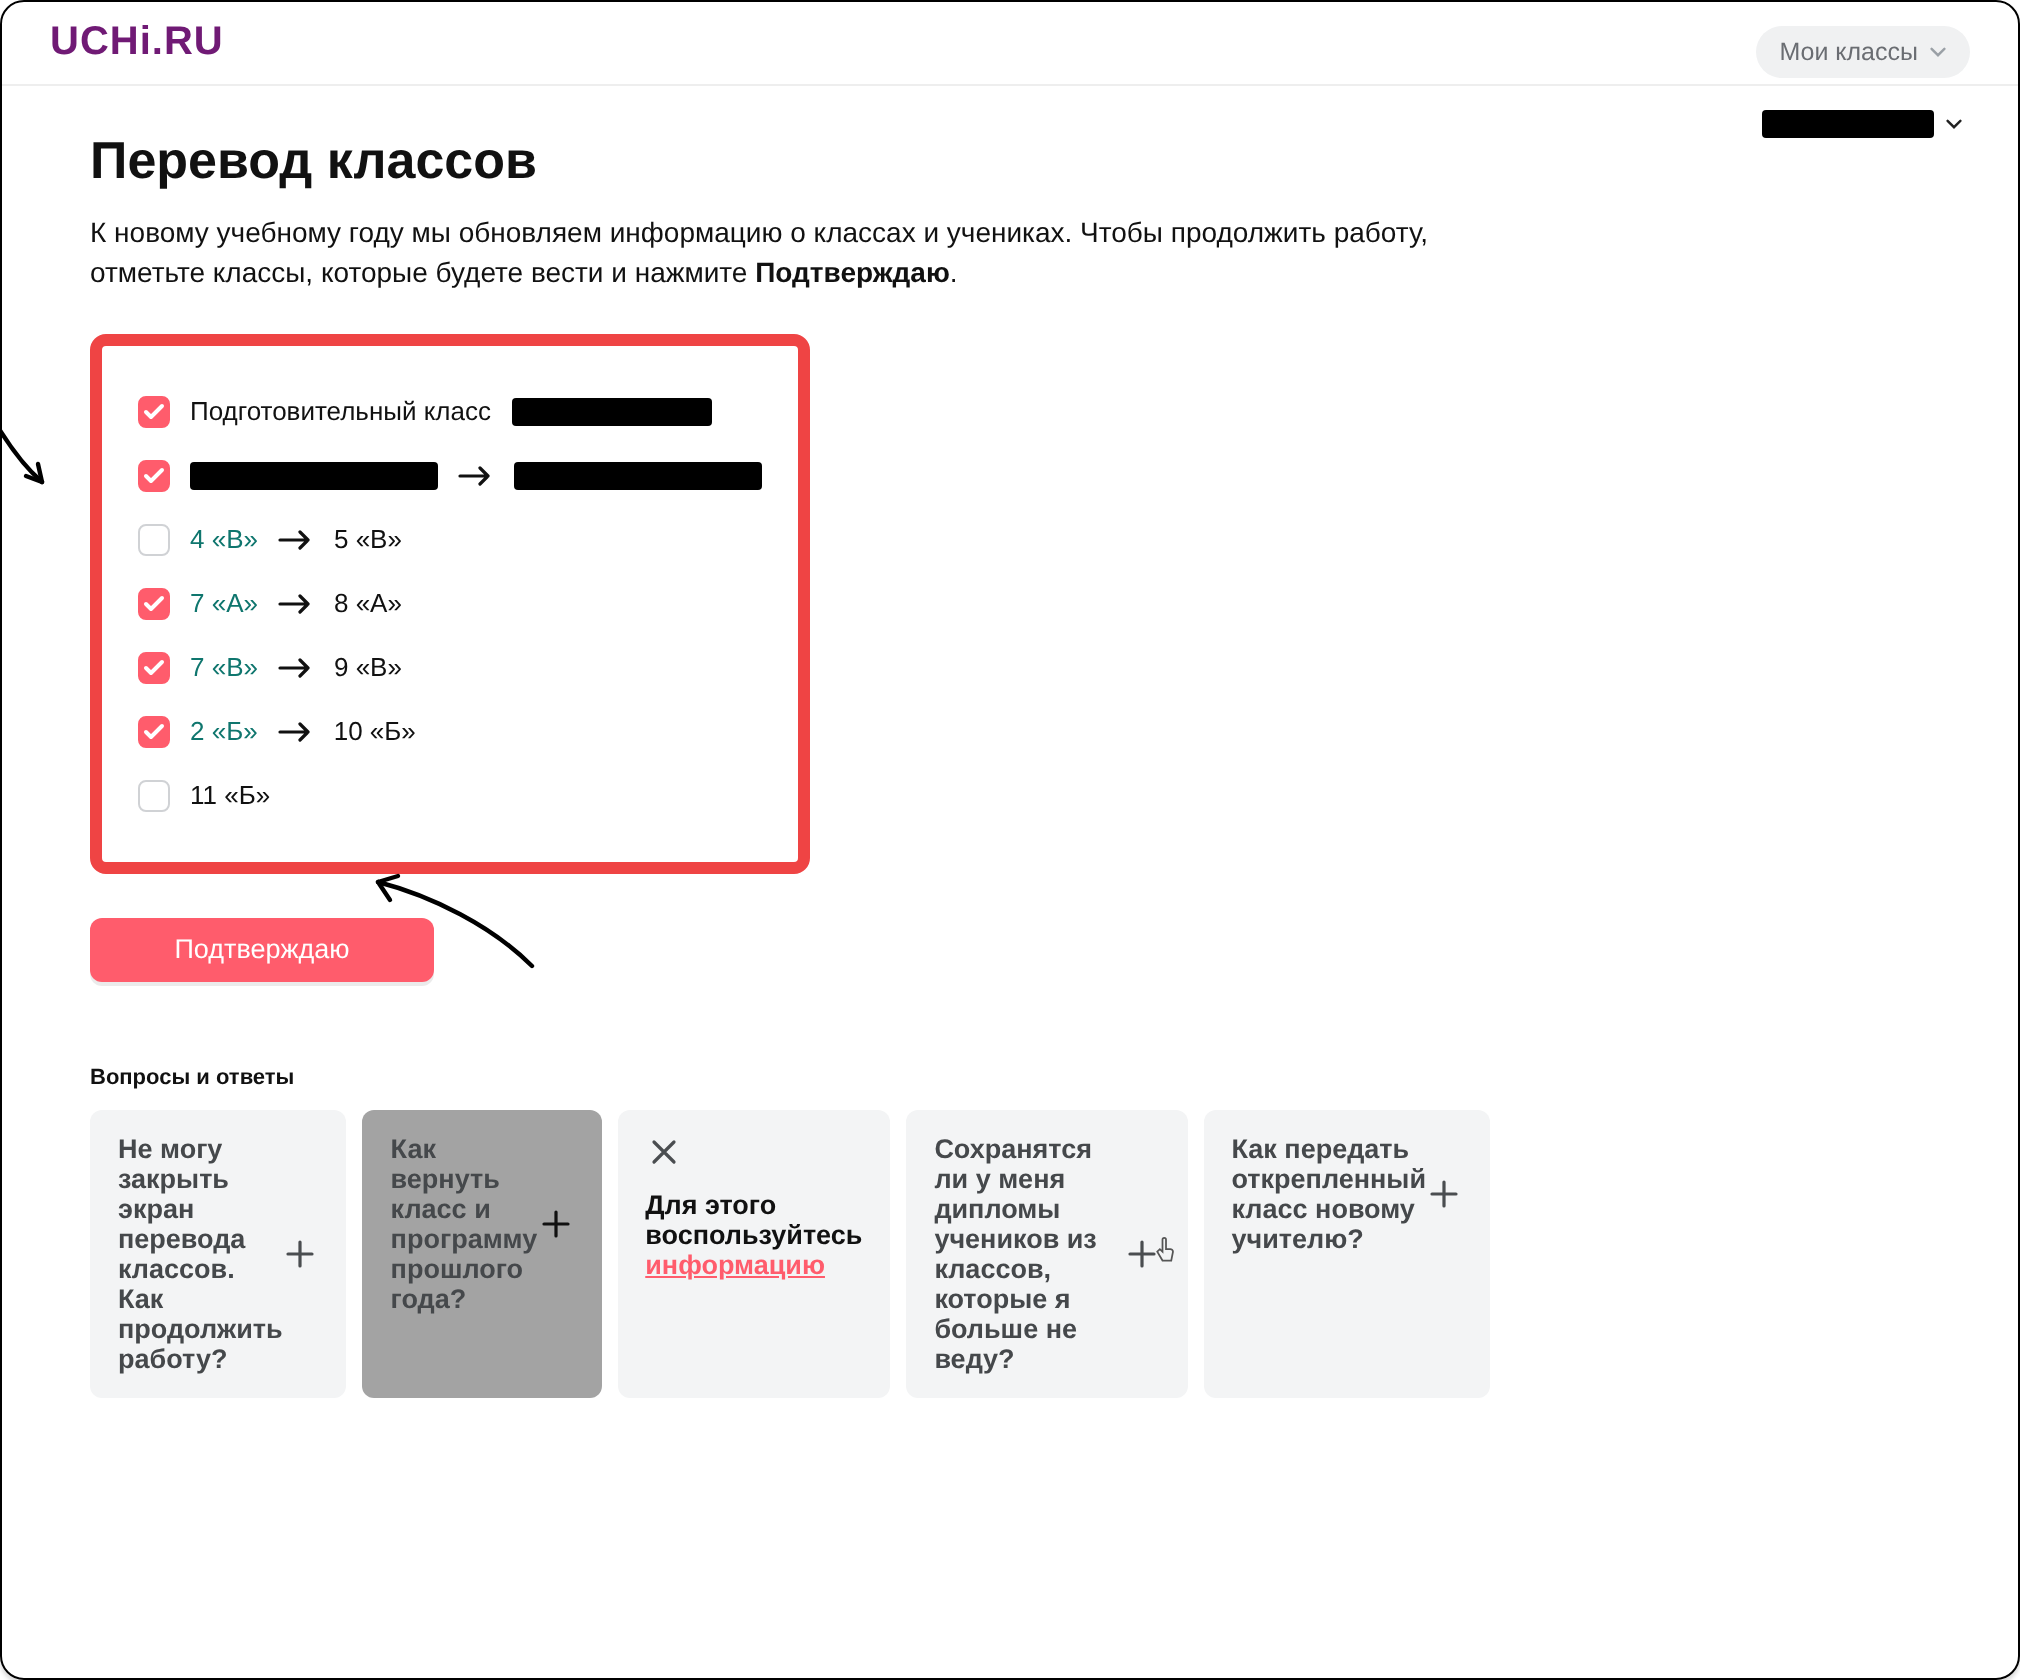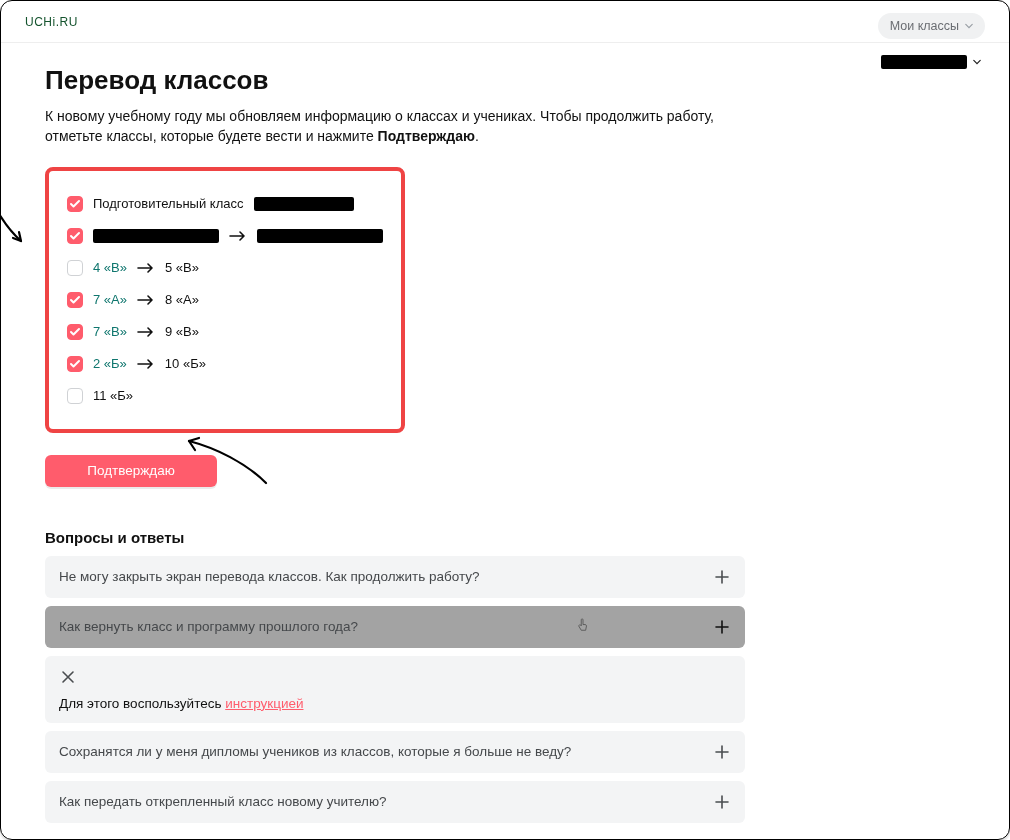--- a/index.html
+++ b/index.html
@@ -1,50 +1,50 @@
 <!DOCTYPE html>
 <html><head>
 <meta charset="utf-8">
 <style>
   * { box-sizing: border-box; margin: 0; padding: 0; }
   html, body { width: 1010px; height: 840px; font-family: -apple-system, BlinkMacSystemFont, "Segoe UI", Arial, sans-serif; background: #fff; color: #111; }
   .frame { width: 1010px; height: 840px; border: 1px solid #000; border-radius: 12px; overflow: hidden; position: relative; box-shadow: 0 2px 2px rgba(0,0,0,.15); }
   
   .header { height: 42px; display: flex; align-items: center; justify-content: space-between; padding: 0 24px; border-bottom: 1px solid #eee; }
-  .logo { color: #14532d; font-weight: 400; letter-spacing: 0.5px; font-size: 12px; }
+  .logo { color: #701a75; font-weight: 700; letter-spacing: 0.5px; font-size: 20px; }
   .header-right { display: flex; align-items: center; gap: 16px; flex-direction: column; }
   .chat-icon { width: 22px; height: 22px; display: flex; justify-content:center; align-items:center;}
   .chat-icon svg { width: 22px; height: 22px; }
   .dropdown { background: #f0f1f2; border-radius: 14px; height: 26px; display: flex; align-items: center; padding: 0 12px; gap: 6px; color: #6a6d72; font-size: 12.5px; }
   .chevron { width: 8px; height: 8px; }
   .user-box { display:flex; align-items:center; gap:6px;}
   .user-blk { width: 86px; height: 14px; background: #000; border-radius: 2px; }
   
   .page { padding: 22px 44px 30px 44px; }
   h1.title { font-size: 26px; font-weight: 700; margin-bottom: 10px; }
   .intro { font-size: 14px; line-height: 1.45; max-width: 700px; }
   .intro b { font-weight: 700; }
   
-  .card { margin-top: 20px; border: 4px solid #ef4444; border-radius: 8px; width: 360px; padding: 18px 18px 18px 18px; position: relative; }
+  .card { margin-top: 20px; border: 6px solid #ef4444; border-radius: 8px; width: 360px; padding: 18px 18px 18px 18px; position: relative; }
   .row { display: flex; align-items: center; gap: 10px; font-size: 13px; height: 30px; }
   .row + .row { margin-top: 2px; }
   .cb { width: 16px; height: 16px; border: 1.5px solid #d0d2d5; border-radius: 4px; display:flex; align-items:center; justify-content:center; flex-shrink: 0; }
   .cb.checked { background:#ff5c6c; border-color:#ff5c6c; }
   .cb.checked svg { width: 12px; height: 12px; }
   .muted { color:#0f766e; }
   .blk { background:#000; border-radius:2px; height:14px; display:inline-block; }
   .arrow { width: 18px; height: 10px; display:inline-flex; align-items:center; justify-content:center; }
   .arrow svg { width: 18px; height: 10px; }
   
   .confirm { margin-top: 22px; width: 172px; height: 32px; background:#ff5c6c; color:#fff; font-size: 13.5px; display:flex; align-items:center; justify-content:center; border-radius:6px; cursor:pointer; box-shadow: 0 2px 0 rgba(0,0,0,0.08);}
   
   .overlay-arrows { position:absolute; left:0; top:0; pointer-events:none; }
   
-  .faq-title { margin-top: 42px; font-size: 15px; font-weight: 700; margin-bottom: 10px; }
-  .faq { width: 700px; display:flex; flex-direction:column; gap:8px; }
+  .faq-title { margin-top: 42px; font-size: 11px; font-weight: 700; margin-bottom: 10px; }
+  .faq { width: 700px; display:flex; gap:8px;font-weight:bold; }
   .faq-item { background:#f3f4f5; border-radius:6px; padding: 12px 14px; display:flex; flex-direction:column; font-size:13.5px; color:#45484b; }
   .faq-head { display:flex; align-items:center; justify-content:space-between; }
   .faq-item.hover { background:#a3a3a3; }
   .faq-item .plus, .faq-item .close { width:18px; height:18px; color:#4a4d50; display:flex;align-items:center;justify-content:center;}
   .faq-item .plus svg, .faq-item .close svg { width:18px;height:18px;}
   .faq-body { margin-top: 10px; font-size: 13.5px; color:#111; }
   .faq-body a { color:#ff5c6c; text-decoration: underline; }
   .cursor { position:absolute; width:14px; height:14px; }
 </style>
 </head>
@@ -201,21 +201,21 @@
           </div>
         </div>
         <div class="faq-item">
           <div class="faq-head">
             <span class="close">
               <svg viewBox="0 0 18 18">
                 <path d="M4 4l10 10M14 4L4 14" stroke="currentColor" stroke-width="1.6" stroke-linecap="round"></path>
               </svg>
             </span>
           </div>
-          <div class="faq-body"><span>Для этого воспользуйтесь </span><a href="#">инструкцией</a></div>
+          <div class="faq-body"><span>Для этого воспользуйтесь </span><a href="#">информацию</a></div>
         </div>
         <div class="faq-item">
           <div class="faq-head">
             <span>Сохранятся ли у меня дипломы учеников из классов, которые я больше не веду?</span>
             <span class="plus">
               <svg viewBox="0 0 18 18">
                 <path d="M9 3v12M3 9h12" stroke="currentColor" stroke-width="1.6" stroke-linecap="round"></path>
               </svg>
             </span>
           </div>

